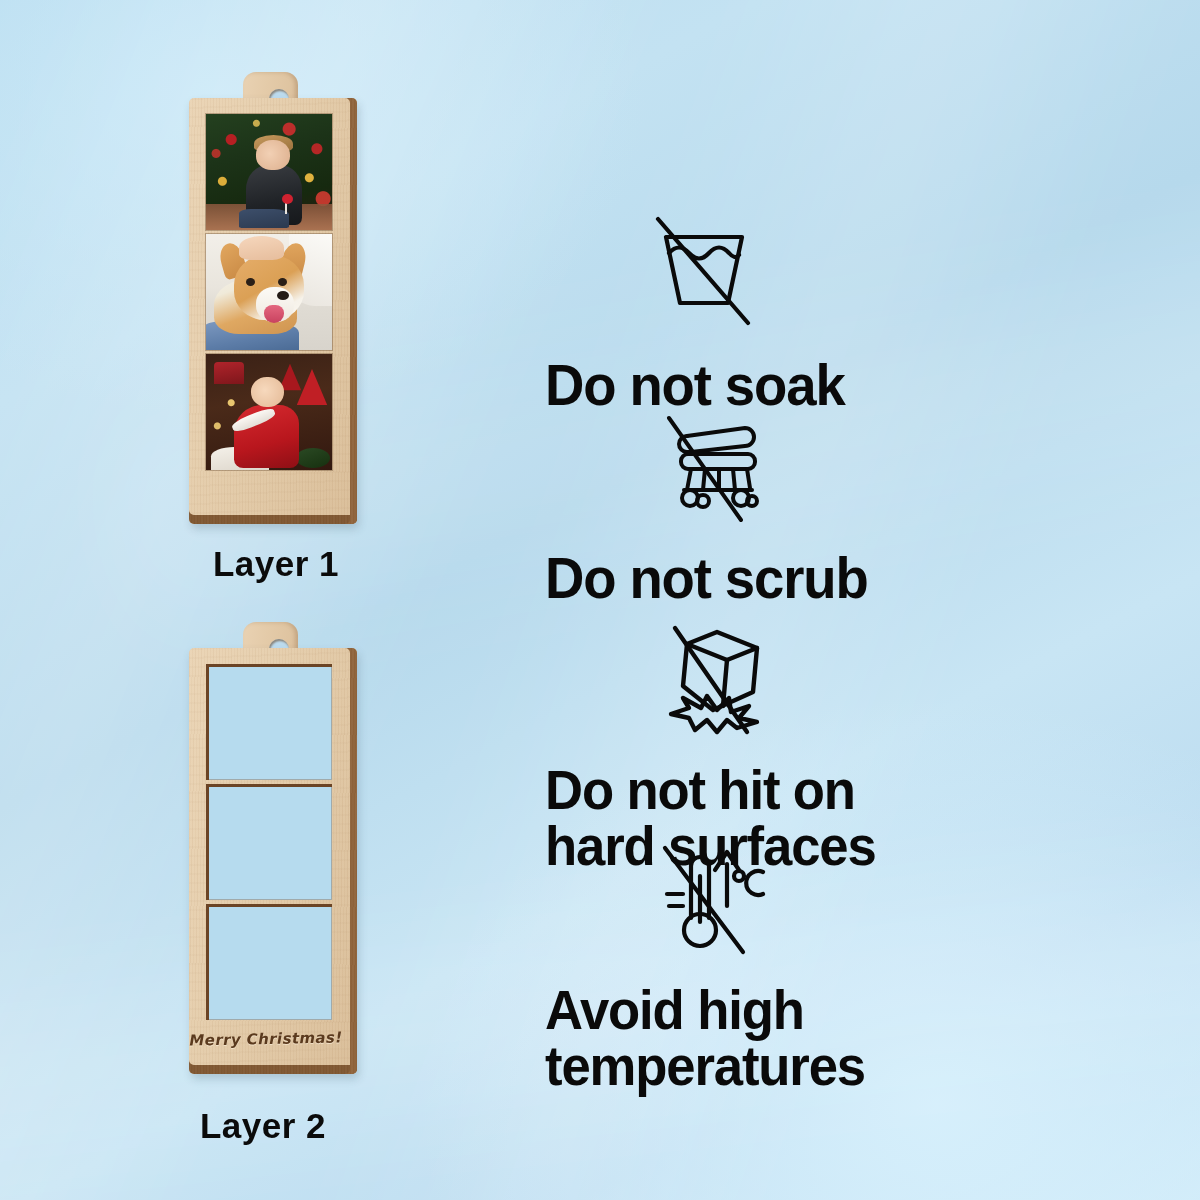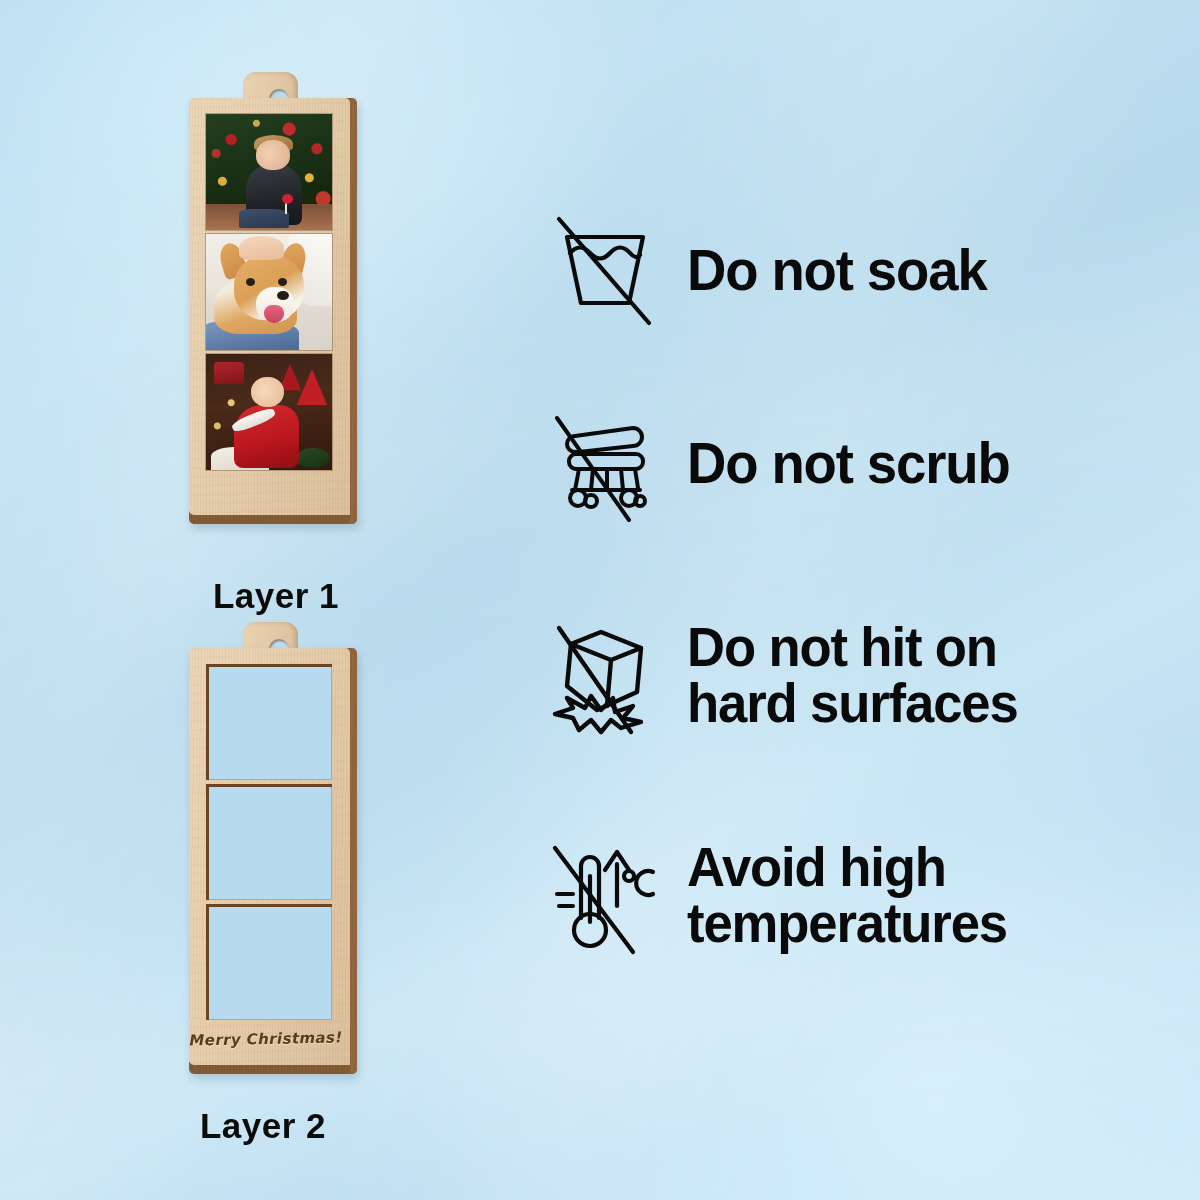--- a/index.html
+++ b/index.html
@@ -41,21 +41,21 @@
 
   .layer-block { position:absolute; left:0; width:520px; }
   #layer1-block { top:72px; }
   #layer2-block { top:622px; }
 
   .layer-caption {
     position:absolute; left:0; width:520px; text-align:center;
     font-weight:800; color:#0b0b0b; letter-spacing:.5px;
     font-size:35px; line-height:1;
   }
-  #layer1-caption { top:474px; padding-left:32px;margin-top:32px; }
+  #layer1-caption { top:474px; padding-left:32px; }
   #layer2-caption { top:486px; padding-left:6px; }
 
   
   .plaque-wrap { position:absolute; left:186px; top:0; width:180px; height:460px; }
 
   .tab {
     position:absolute; left:57px; top:0; width:55px; height:46px;
     border-radius:13px 13px 0 0;
     background:
       linear-gradient(100deg, #e9d2b3 0%, #e4cba9 40%, #dcc09c 100%);
@@ -285,21 +285,21 @@
     font-family:"DejaVu Sans", sans-serif;
     font-size:15px; font-style:italic; font-weight:700;
     letter-spacing:.4px;
     text-shadow:0 1px 0 rgba(255,245,228,.55);
     transform:rotate(-1.2deg);
   }
 
   
   .care-col { position:absolute; left:545px; top:0; width:655px; height:1200px; }
 
-  .care-row { position:absolute; left:0; display:flex; align-items:center; gap:22px; }
+  .care-row { position:absolute; left:0; display:flex; align-items:center; gap:22px;flex-direction:column; }
   #care-row-0 { top:205px; }
   #care-row-1 { top:398px; }
   #care-row-2 { top:610px; }
   #care-row-3 { top:830px; }
 
   .care-icon { flex:0 0 auto; width:120px; height:130px; }
   .care-icon svg { display:block; width:100%; height:100%; }
 
   .care-label {
     color:#0a0a0a; font-weight:800;

